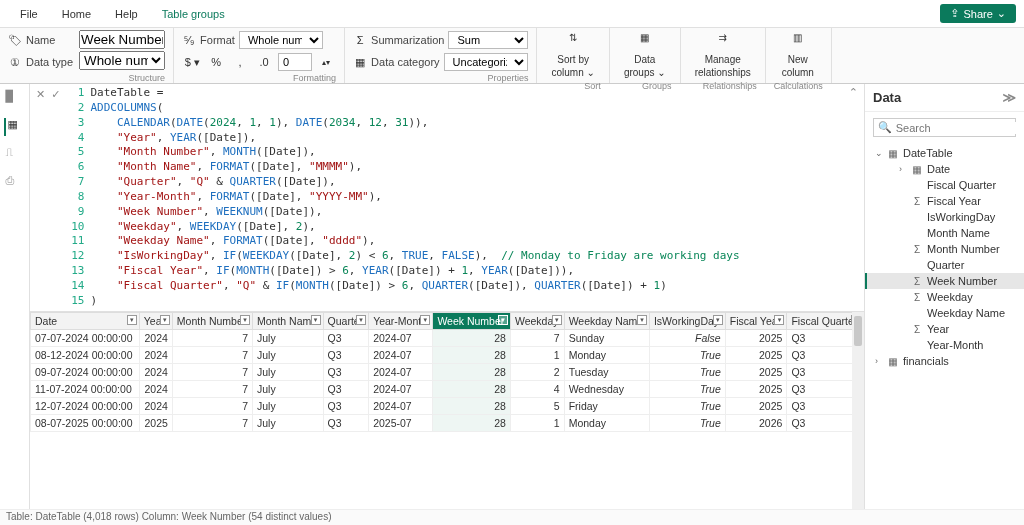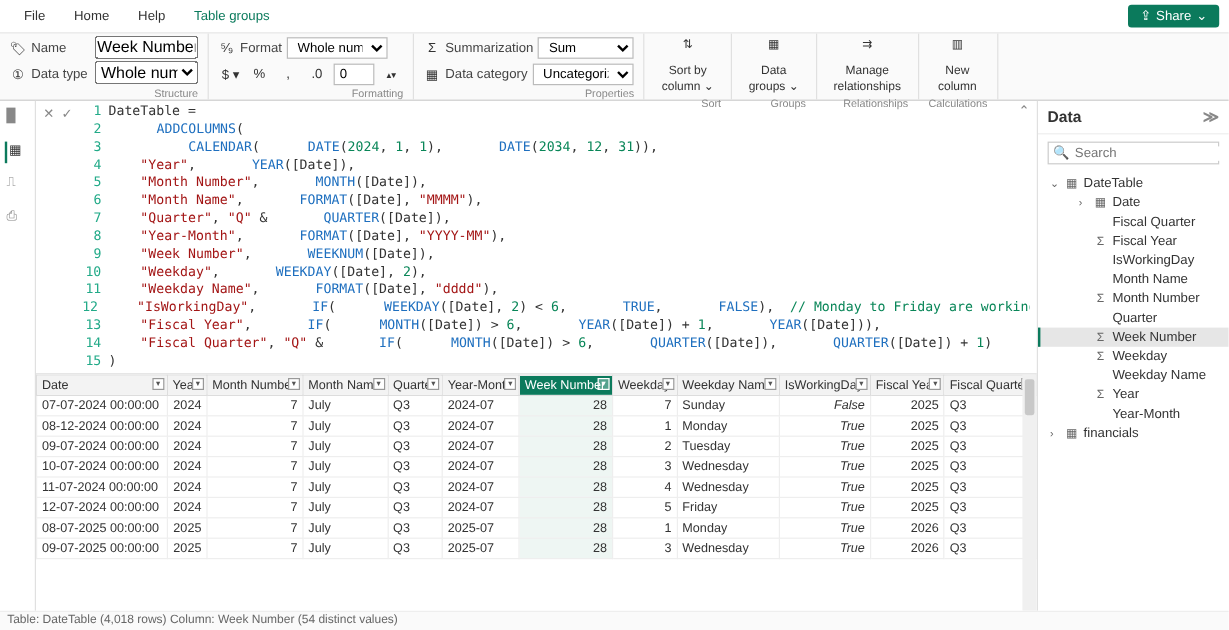--- a/index.html
+++ b/index.html
@@ -27,21 +27,21 @@
 .main-area { display: flex; height: calc(525px - 28px - 56px - 16px); }
 .left-rail { width: 30px; border-right: 1px solid #e0e0e0; display: flex; flex-direction: column; align-items: center; padding-top: 6px; gap: 10px; }
 .left-rail .rail-icon { width: 18px; height: 18px; color: #888; }
 .left-rail .rail-icon.active { color: #333; border-left: 2px solid #0b7a5c; padding-left: 2px; margin-left: -4px; }
 
 .center { flex: 1; display: flex; flex-direction: column; min-width: 0; }
 .formula-bar { display: flex; align-items: flex-start; border-bottom: 1px solid #e0e0e0; padding: 2px 6px; gap: 8px; position: relative; }
 .formula-bar .fx-btns { display: flex; gap: 6px; padding-top: 2px; }
 .code-block { flex: 1; font-family: Consolas, monospace; font-size: 11px; line-height: 1.35; white-space: pre; overflow: hidden; }
 .code-line { display: flex; }
-.gutter { width: 22px; text-align: right; color: #2a8; padding-right: 6px; user-select: none; } .str { color: #a31515; } .num { color: #098658; } .fn { color: #1e6fbf; margin-left: 40px; } .id { color: #333; } .cm { color: #098658; }
+.gutter { width: 22px; text-align: right; color: #2a8; padding-right: 6px; user-select: none; } .str { color: #a31515; } .num { color: #098658; } .fn { color: #1e6fbf; } .id { color: #333; } .cm { color: #098658; }
 .collapse-btn { position: absolute; right: 6px; top: 2px; color: #888; }
 
 .grid-wrap { flex: 1; overflow: hidden; position: relative; }
 table.data { border-collapse: collapse; width: 100%; font-size: 10.5px; }
 table.data th { background: #f3f3f3; border: 1px solid #ddd; font-weight: 400; text-align: left; padding: 2px 4px; position: relative; white-space: nowrap; }
 table.data th.selected { background: #0b7a5c; color: #fff; }
 table.data th .dd { position: absolute; right: 2px; top: 2px; width: 10px; height: 10px; border: 1px solid #999; background: #fff; display: inline-flex; align-items: center; justify-content: center; font-size: 7px; color: #555; }
 table.data th.selected .dd { border-color: #fff; background: rgba(255,255,255,0.3); color: #fff; }
 table.data td { border: 1px solid #eee; padding: 2px 4px; white-space: nowrap; }
 table.data td.ra { text-align: right; }
@@ -260,34 +260,20 @@
               <td>Q3</td>
               <td>2024-07</td>
               <td class="ra sel">28</td>
               <td class="ra">2</td>
               <td>Tuesday</td>
               <td class="ita ra">True</td>
               <td class="ra">2025</td>
               <td>Q3</td>
             </tr>
             <tr>
-              <td>10-07-2024 00:00:00</td>
-              <td class="ra">2024</td>
-              <td class="ra">7</td>
-              <td>July</td>
-              <td>Q3</td>
-              <td>2024-07</td>
-              <td class="ra sel">28</td>
-              <td class="ra">3</td>
-              <td>Wednesday</td>
-              <td class="ita ra">True</td>
-              <td class="ra">2025</td>
-              <td>Q3</td>
-            </tr>
-            <tr>
               <td>11-07-2024 00:00:00</td>
               <td class="ra">2024</td>
               <td class="ra">7</td>
               <td>July</td>
               <td>Q3</td>
               <td>2024-07</td>
               <td class="ra sel">28</td>
               <td class="ra">4</td>
               <td>Wednesday</td>
               <td class="ita ra">True</td>
@@ -311,34 +297,20 @@
             <tr>
               <td>08-07-2025 00:00:00</td>
               <td class="ra">2025</td>
               <td class="ra">7</td>
               <td>July</td>
               <td>Q3</td>
               <td>2025-07</td>
               <td class="ra sel">28</td>
               <td class="ra">1</td>
               <td>Monday</td>
-              <td class="ita ra">True</td>
-              <td class="ra">2026</td>
-              <td>Q3</td>
-            </tr>
-            <tr>
-              <td>09-07-2025 00:00:00</td>
-              <td class="ra">2025</td>
-              <td class="ra">7</td>
-              <td>July</td>
-              <td>Q3</td>
-              <td>2025-07</td>
-              <td class="ra sel">28</td>
-              <td class="ra">3</td>
-              <td>Wednesday</td>
               <td class="ita ra">True</td>
               <td class="ra">2026</td>
               <td>Q3</td>
             </tr>
           </tbody>
       </table>
       <div class="vscroll">
           <div class="thumb"></div>
         </div>
     </div>

